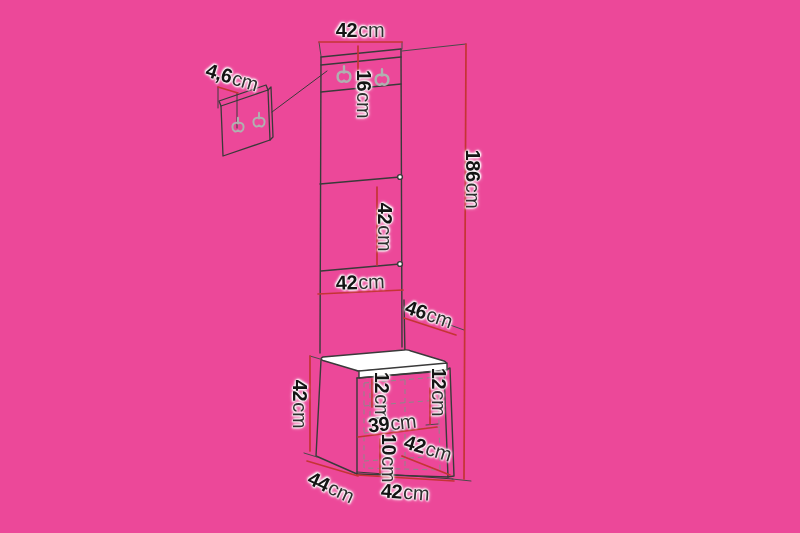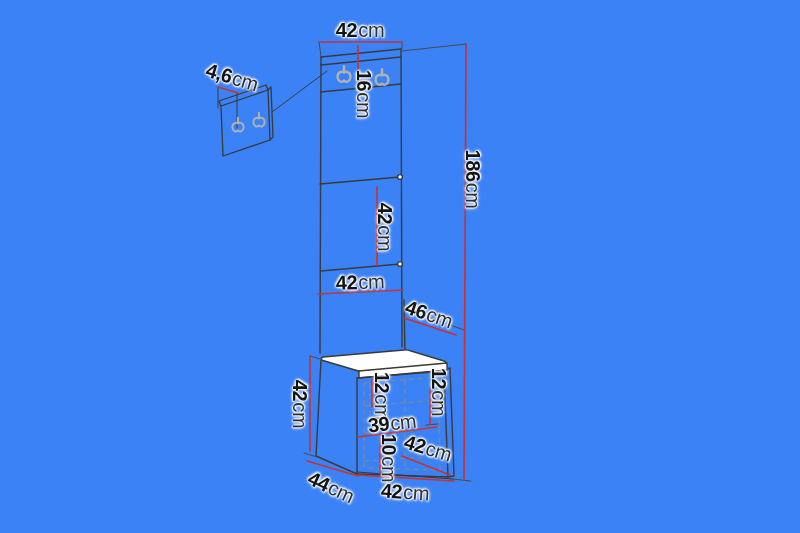--- a/index.html
+++ b/index.html
@@ -1,17 +1,17 @@
 <!DOCTYPE html>
 <html><head>
 <meta charset="utf-8">
 <style>
   html,body{margin:0;padding:0;background:#fff;}
   .stage{
-    position:relative;width:800px;height:533px;background:#3b82f6;overflow:hidden;
+    position:relative;width:800px;height:533px;background:#ec4899;overflow:hidden;
     font-family:"Liberation Sans",sans-serif;
   }
   .stage svg{position:absolute;left:0;top:0;}
   .dim{
     position:absolute;white-space:nowrap;color:#141414;font-size:20px;line-height:1;
     letter-spacing:-0.4px;
     transform:translate(-50%,-50%) rotate(var(--r,0deg));
     transform-origin:center;
     text-shadow:0 0 2px #fff,0 0 2px #fff,1px 1px 2px #fff,-1px -1px 2px #fff,0 0 4px #fff;
   }

